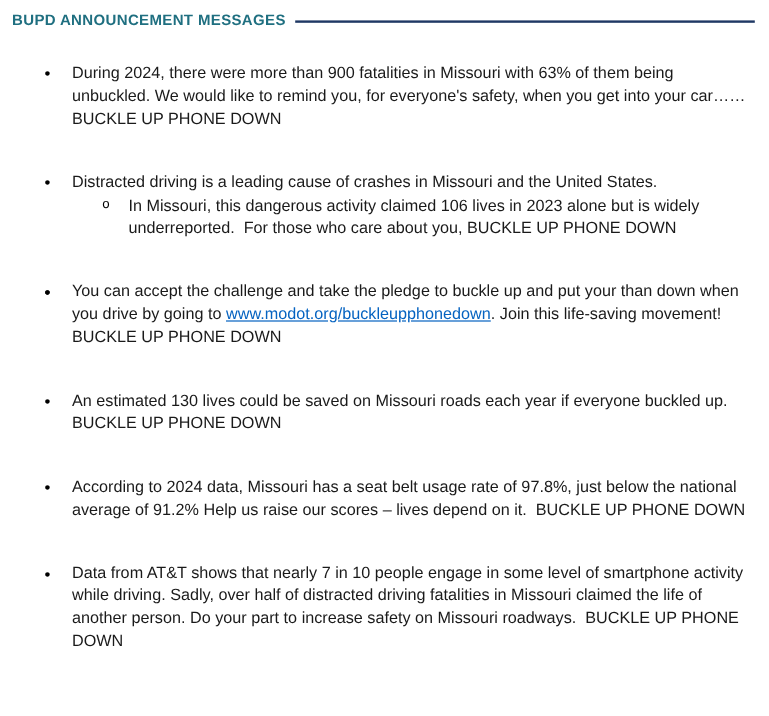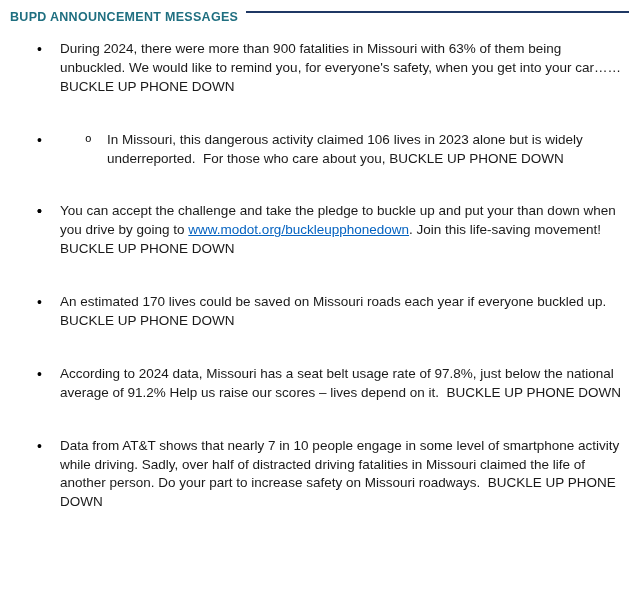--- a/index.html
+++ b/index.html
@@ -15,22 +15,23 @@
     font-size: 13.5px;
     color: var(--text, #1a1a1a);
   }
   .page {
     padding: 10px 12px 0 10px;
     box-sizing: border-box;
     width: 641px;
   }
   .doc-header {
     display: flex;
+    align-items: center;
     gap: 8px;
-    margin-bottom: 16px;
+    margin-bottom: 28px;
   }
   .doc-title {
     color: var(--heading, #1f6f80);
     font-weight: bold;
     font-size: 12.5px;
     letter-spacing: 0.3px;
     white-space: nowrap;
   }
   .header-rule {
     flex: 1;
@@ -94,38 +95,39 @@
 
   <ul class="announcements">
 
     <li class="bullet">
       <span class="marker">•</span>
       <span class="text">During 2024, there were more than 900 fatalities in Missouri with 63% of them being unbuckled. We would like to remind you, for everyone's safety, when you get into your car……BUCKLE UP PHONE DOWN</span>
     </li>
 
     <li class="bullet">
       <span class="marker">•</span>
+      <span class="text">Distracted driving is a leading cause of crashes in Missouri and the United States.</span>
       <div class="sub">
         <span class="marker">o</span>
         <span class="text">In Missouri, this dangerous activity claimed 106 lives in 2023 alone but is widely underreported.  For those who care about you, BUCKLE UP PHONE DOWN</span>
       </div>
     </li>
 
     <li class="bullet">
       <span class="marker">•</span>
     </li>
 
     <li class="bullet">
       <span class="marker">•</span>
       <span class="text"><span>You can accept the challenge and take the pledge to buckle up and put your than down when you drive by going to </span><a class="link" href="#">www.modot.org/buckleupphonedown</a><span>. Join this life-saving movement! BUCKLE UP PHONE DOWN</span></span>
     </li>
 
     <li class="bullet">
       <span class="marker">•</span>
-      <span class="text">An estimated 170 lives could be saved on Missouri roads each year if everyone buckled up. BUCKLE UP PHONE DOWN</span>
+      <span class="text">An estimated 130 lives could be saved on Missouri roads each year if everyone buckled up. BUCKLE UP PHONE DOWN</span>
     </li>
 
     <li class="bullet">
       <span class="marker">•</span>
       <span class="text">According to 2024 data, Missouri has a seat belt usage rate of 97.8%, just below the national average of 91.2% Help us raise our scores – lives depend on it.  BUCKLE UP PHONE DOWN</span>
     </li>
 
     <li class="bullet">
       <span class="marker">•</span>
       <span class="text">Data from AT&amp;T shows that nearly 7 in 10 people engage in some level of smartphone activity while driving. Sadly, over half of distracted driving fatalities in Missouri claimed the life of another person. Do your part to increase safety on Missouri roadways.  BUCKLE UP PHONE DOWN</span>

